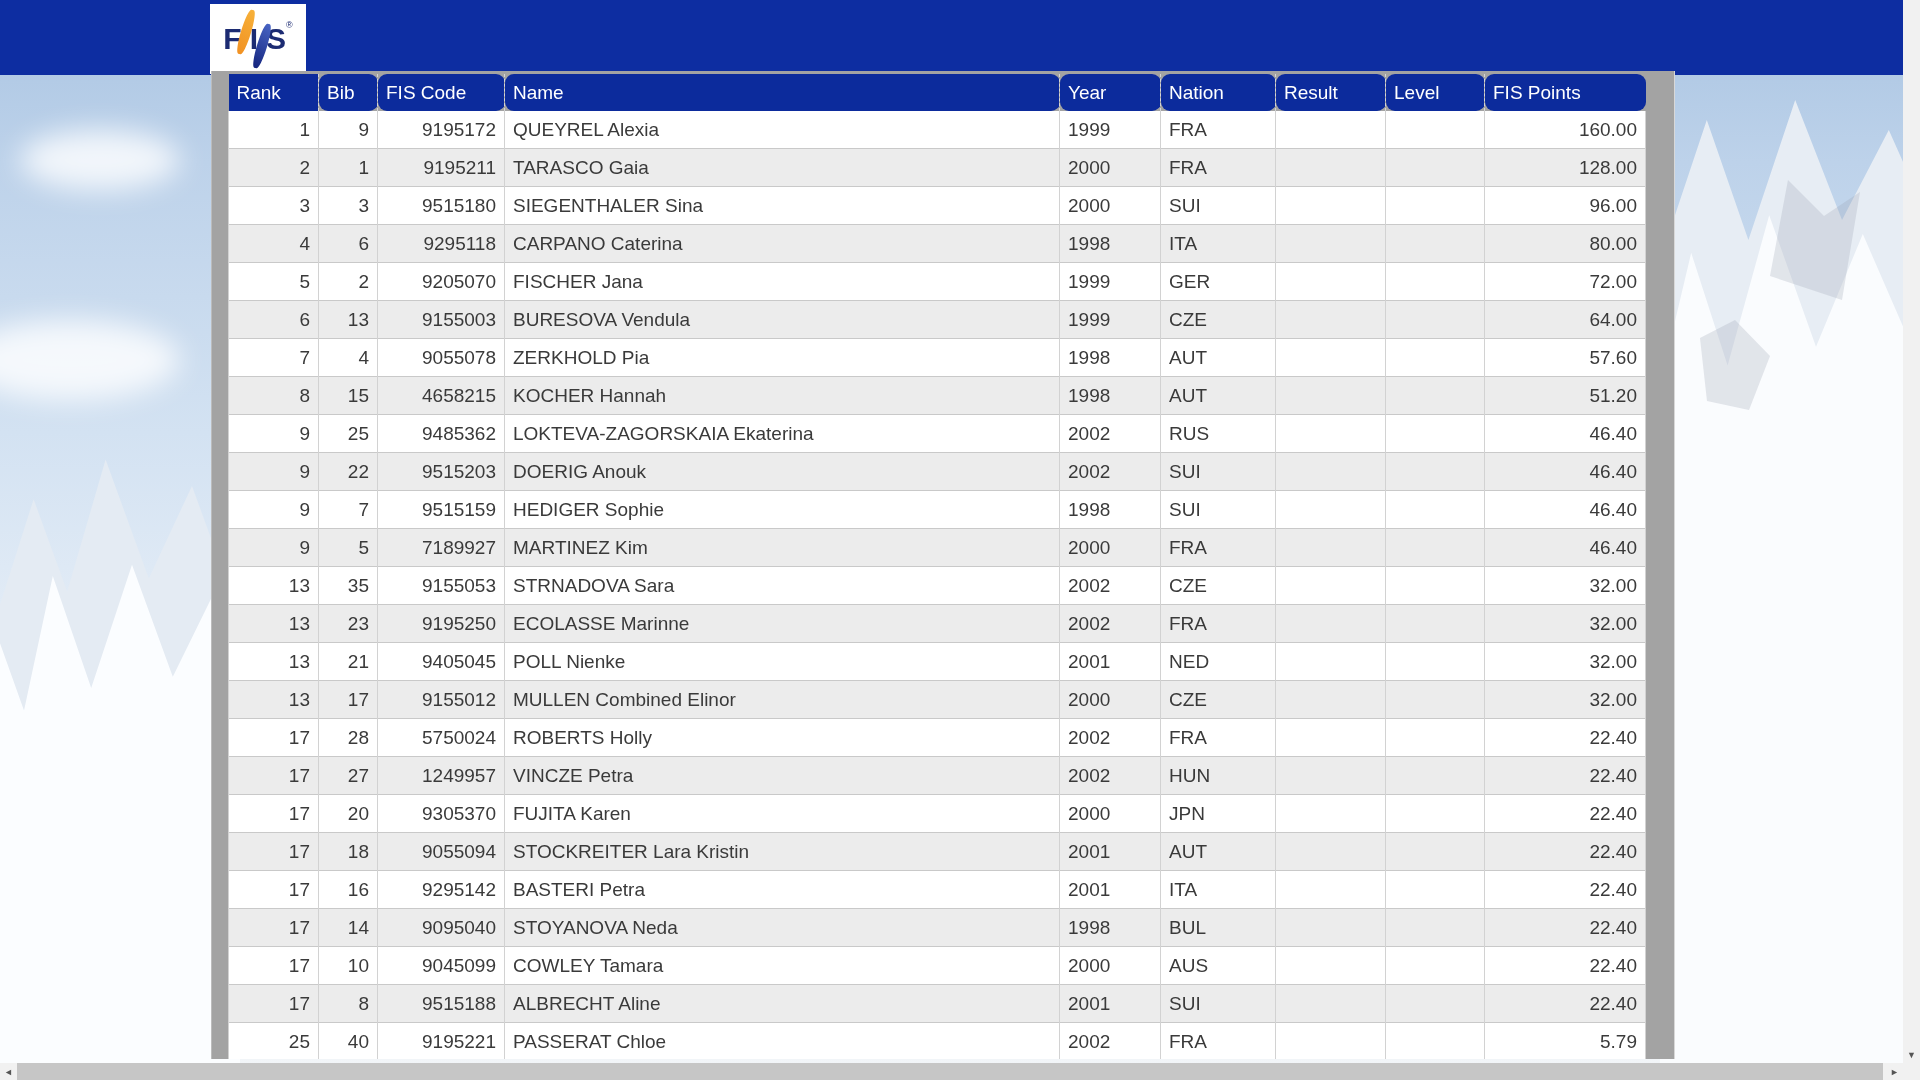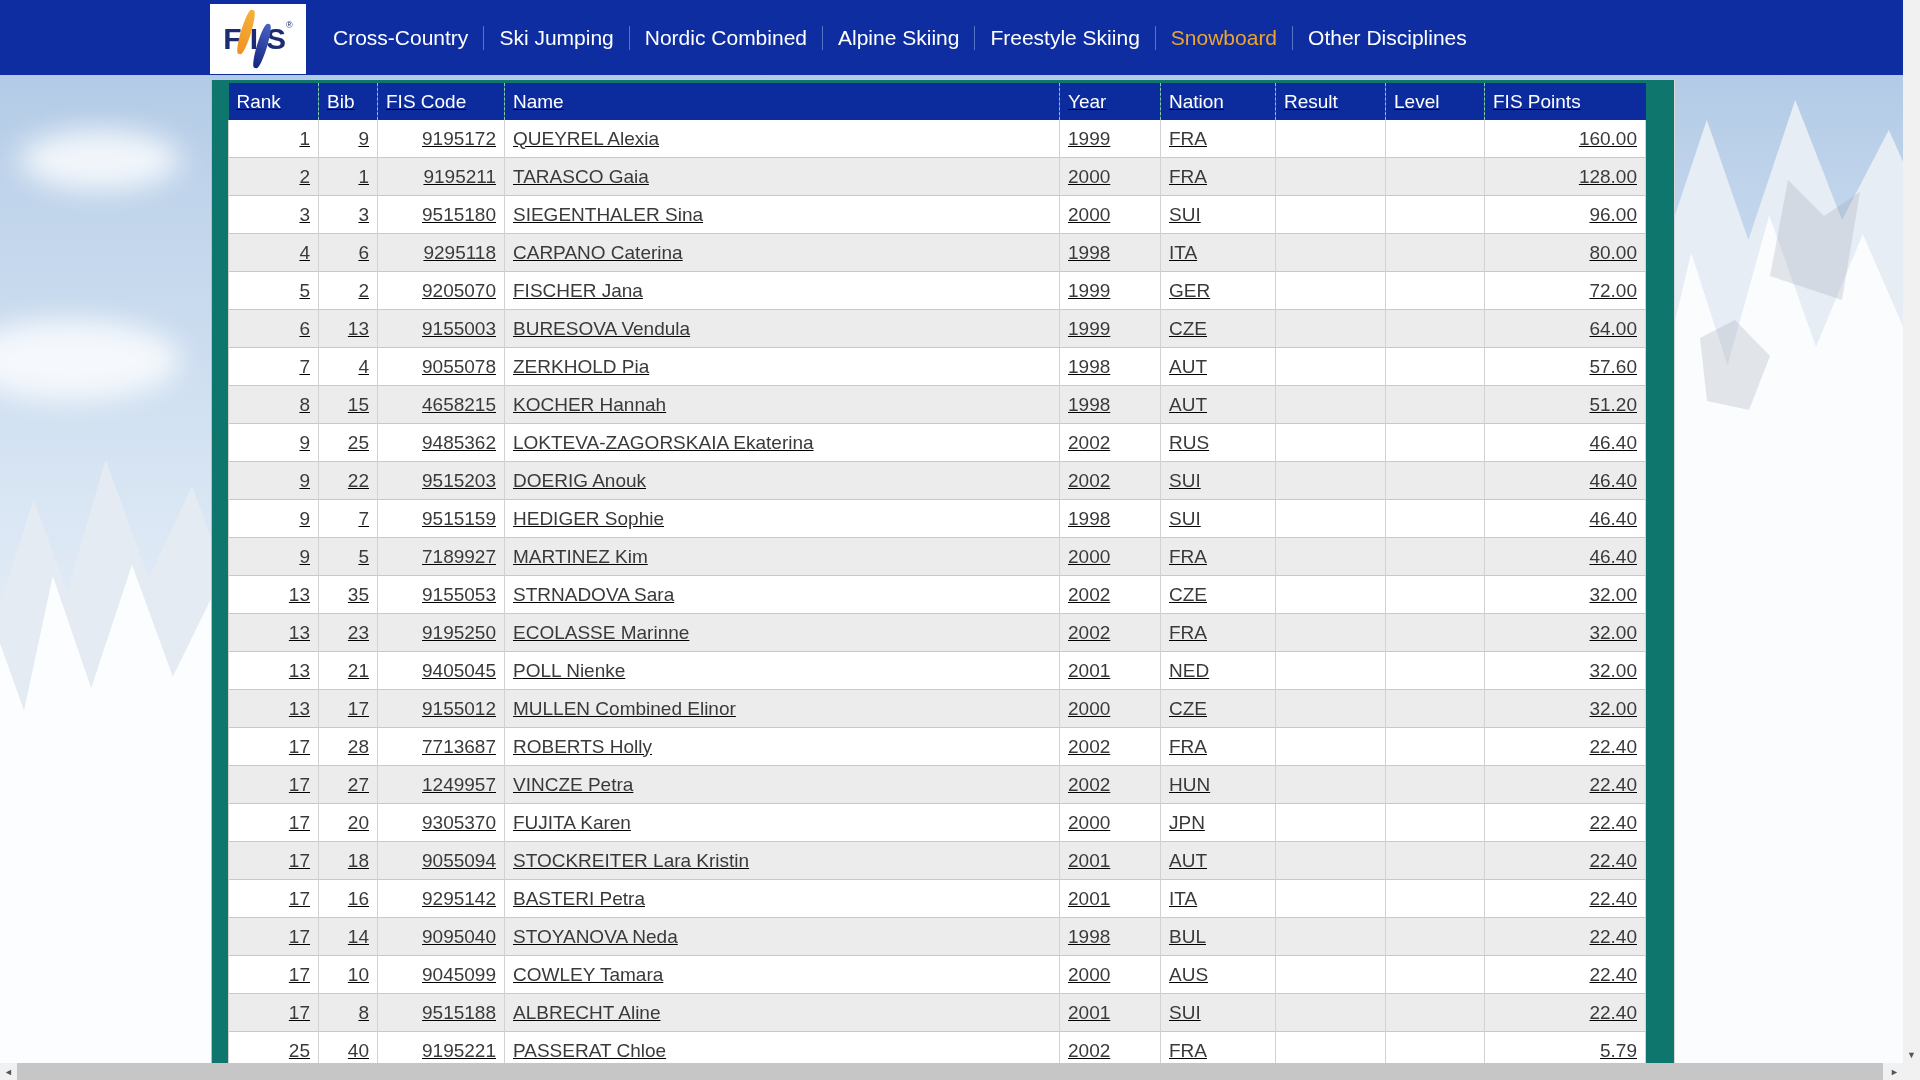--- a/index.html
+++ b/index.html
@@ -32,26 +32,26 @@
   .slash{width:10px;height:46px;border-radius:46%/60%;margin:0 -1px;}
   .slash.orange{background:linear-gradient(200deg,#f7b23a 0%,#f19022 100%);transform:rotate(17deg);margin-top:-14px;}
   .slash.blue{background:linear-gradient(200deg,#4a66c6 0%,#13237c 100%);transform:rotate(17deg);margin-bottom:-14px;}
   .logo .reg{font-size:9px;color:#1c2b72;align-self:flex-start;margin-top:16px;}
   .nav-items{list-style:none;display:flex;margin:0 0 0 318px;padding:0;align-items:center;}
   .nav-items li{color:#ffffff;font-size:21px;padding:0 15px;line-height:24px;cursor:pointer;white-space:nowrap;}
   .nav-items li + li{border-left:1px solid rgba(150,175,225,.55);}
   .nav-items li.active{color:#eda42e;}
 
   
-  .panel{position:absolute;left:211px;top:80px;width:1464px;height:988px;background:#0f766e;
-         border-left:1px solid #bcbcbc;border-right:1px solid #d8d8d8;overflow:hidden;box-sizing:border-box;text-decoration:underline;}
+  .panel{position:absolute;left:211px;top:71px;width:1464px;height:988px;background:#a3a3a3;
+         border-left:1px solid #bcbcbc;border-right:1px solid #d8d8d8;overflow:hidden;box-sizing:border-box;}
   table.points{border-collapse:collapse;table-layout:fixed;width:1417px;margin:3px 0 0 16px;}
   thead th{background:#0c2b9c;color:#fff;font-weight:normal;font-size:19px;height:37px;padding:0 8px;
            text-align:left;overflow:hidden;white-space:nowrap;}
-  thead th + th{border-left:1px dashed rgba(255,255,255,.55);}
+  thead th + th{border-left:1px dashed rgba(255,255,255,.55);border-radius:9px;}
   tbody td{font-size:19px;color:#3a3a3a;height:37px;padding:0 8px;border-top:1px solid #c9c9c9;
            overflow:hidden;white-space:nowrap;background:#fff;}
   tbody tr:first-child td{border-top:none;}
   tbody td + td{border-left:1px solid #d2d2d2;}
   tbody td:first-child{border-left:1px solid #d2d2d2;}
   tbody td:last-child{border-right:1px solid #d2d2d2;}
   tbody tr:nth-child(even) td{background:#ececec;}
   tbody tr:last-child td{border-bottom:1px solid #c9c9c9;}
   .al-r{text-align:right;}
   .al-c{}
@@ -87,29 +87,20 @@
 
   <div class="navbar">
     <div class="logo">
       <span class="lf">F</span>
       <span class="slash orange"></span>
       <span class="lf">I</span>
       <span class="slash blue"></span>
       <span class="lf">S</span>
       <span class="reg">®</span>
     </div>
-    <ul class="nav-items">
-      <li>Cross-Country</li>
-      <li>Ski Jumping</li>
-      <li>Nordic Combined</li>
-      <li>Alpine Skiing</li>
-      <li>Freestyle Skiing</li>
-      <li class="active">Snowboard</li>
-      <li>Other Disciplines</li>
-    </ul>
   </div>
 
   <div class="panel">
     <table class="points">
       <colgroup>
         <col style="width:90px">
           <col style="width:59px">
           <col style="width:127px">
           <col style="width:555px">
         <col style="width:101px">
@@ -304,21 +295,21 @@
     <td class="al-l">MULLEN Combined Elinor</td>
     <td class="al-c">2000</td>
     <td class="al-c">CZE</td>
     <td class="al-l"></td>
     <td class="al-l"></td>
     <td class="al-r">32.00</td>
   </tr>
           <tr>
     <td class="al-r">17</td>
     <td class="al-r">28</td>
-    <td class="al-r">7713687</td>
+    <td class="al-r">5750024</td>
     <td class="al-l">ROBERTS Holly</td>
     <td class="al-c">2002</td>
     <td class="al-c">FRA</td>
     <td class="al-l"></td>
     <td class="al-l"></td>
     <td class="al-r">22.40</td>
   </tr>
           <tr>
     <td class="al-r">17</td>
     <td class="al-r">27</td>

